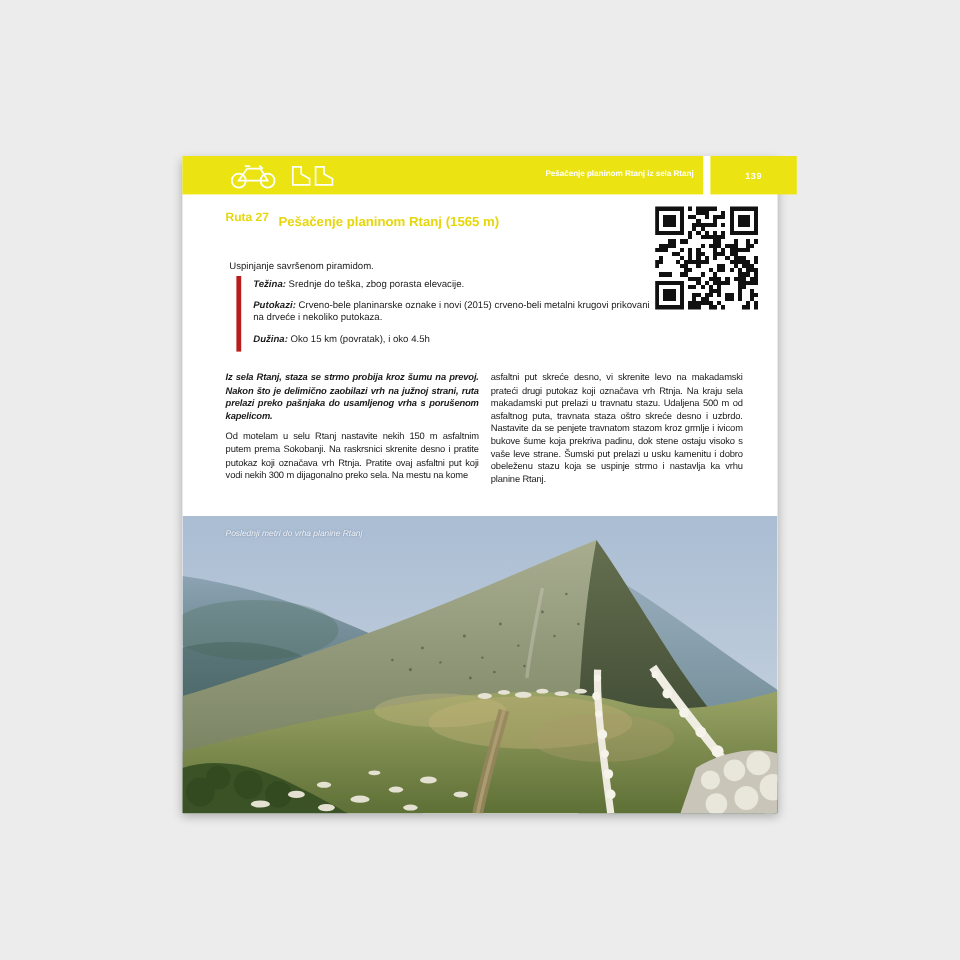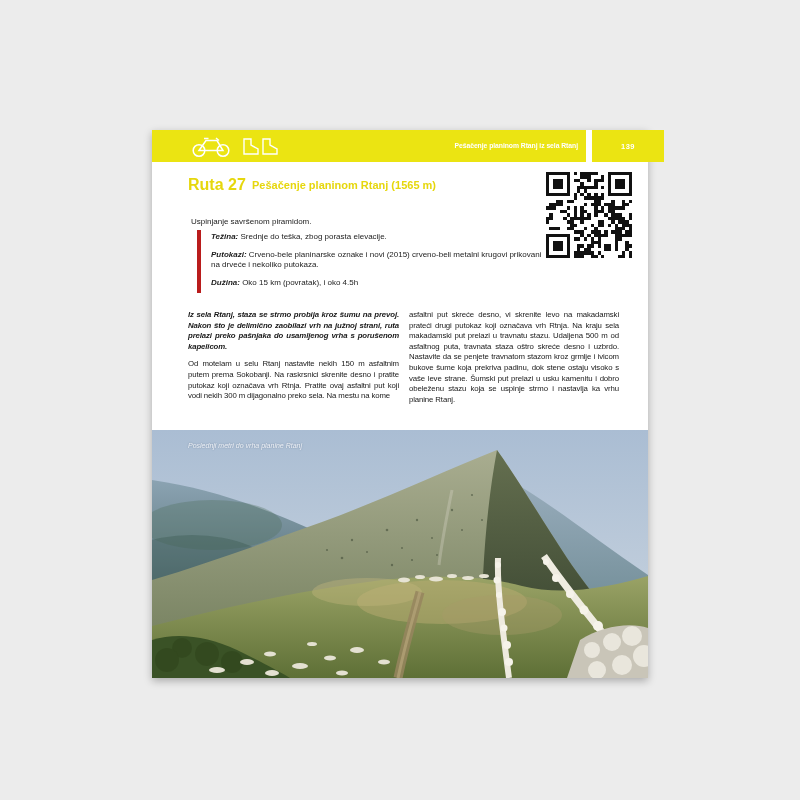--- a/index.html
+++ b/index.html
@@ -30,25 +30,25 @@
   }
   .icon-bike{position:absolute;left:38px;top:4px;}
   .icon-boots{position:absolute;left:90px;top:6px;}
   .running{
     position:absolute;right:8px;top:0;height:32px;line-height:32px;
     color:#fff;font-size:6.8px;font-weight:bold;letter-spacing:-.05px;
   }
   
   .route-label{
     position:absolute;left:36px;top:46px;
-    color:#e6d70d;font-weight:bold;font-size:16px;
+    color:#e6d70d;font-weight:bold;font-size:10px;
   }
   .route-title{
     position:absolute;left:80px;top:46px;width:270px;
-    color:#e6d70d;font-weight:bold;font-size:11px;line-height:19px;margin-left:20px;
+    color:#e6d70d;font-weight:bold;font-size:11px;line-height:19px;
   }
   .subtitle{
     position:absolute;left:39px;top:87px;
     font-size:8px;color:#222;
   }
   .qr{position:absolute;left:394px;top:42px;width:86px;height:86px;}
   
   .infobox{
     position:absolute;left:45px;top:100px;width:340px;
     border-left:4px solid #b91c1c;

